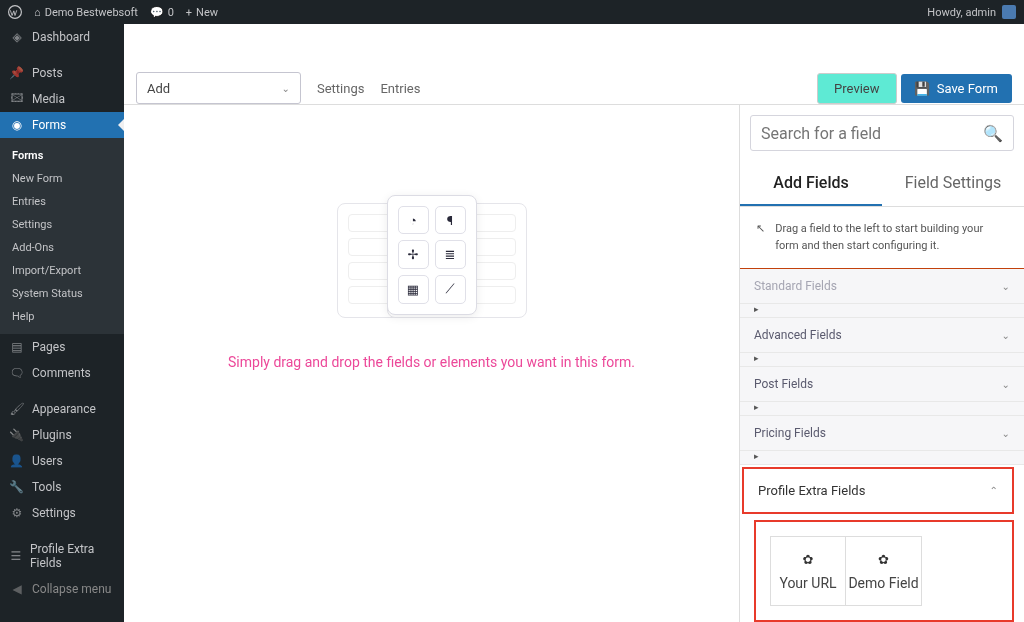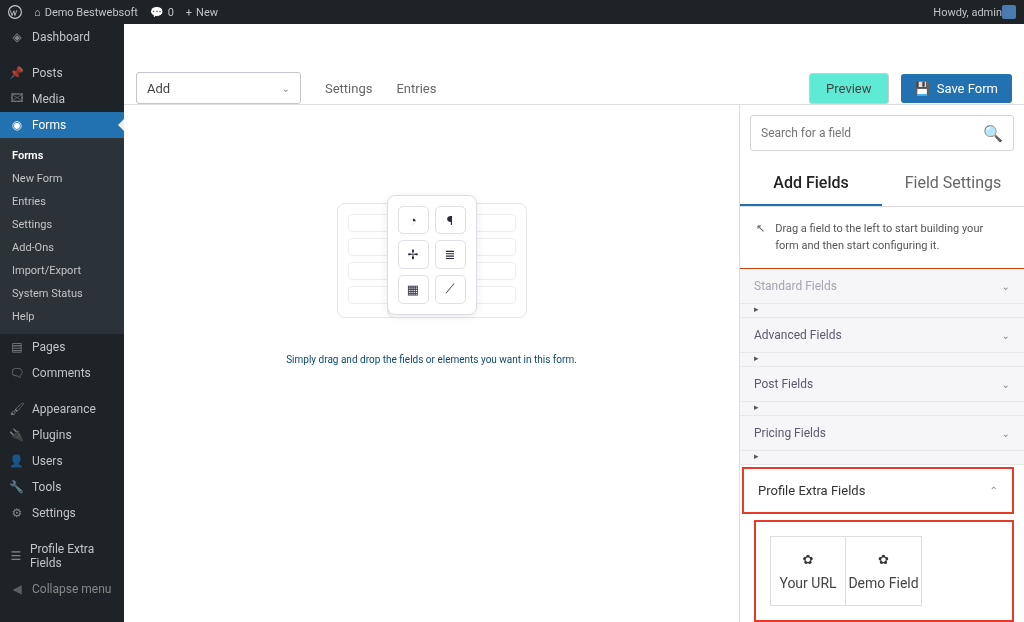--- a/index.html
+++ b/index.html
@@ -1,60 +1,60 @@
 <!DOCTYPE html>
 <html><head>
   <meta charset="utf-8">
   <style>
     * { margin: 0; padding: 0; box-sizing: border-box; font-family: -apple-system, BlinkMacSystemFont, "Segoe UI", Roboto, sans-serif; }
     body { width: 1024px; height: 622px; overflow: hidden; background: #f0f0f1; }
     
     .topbar { height: 24px; background: #1d2327; color: #c3c4c7; display: flex; align-items: center; padding: 0 8px; font-size: 11px; justify-content: space-between; }
     .topbar-left { display: flex; align-items: center; gap: 12px; }
     .topbar-item { display: flex; align-items: center; gap: 4px; cursor: pointer; }
-    .topbar-right { display: flex; align-items: center; }
+    .topbar-right { display: flex; align-items: center; gap: 6px; }
     .avatar { width: 14px; height: 14px; background: #4a7ab0; border-radius: 2px; }
     
     .main-wrap { display: flex; height: 598px; }
     
     .sidebar { width: 124px; background: #1d2327; color: #c3c4c7; font-size: 12px; overflow-y: auto; flex-shrink: 0; }
     .sb-item { display: flex; align-items: center; gap: 8px; padding: 6px 10px; cursor: pointer; position: relative; }
     .sb-item.active { background: #2271b1; color: #fff; }
     .sb-item.active::after { content: ''; position: absolute; right: 0; top: 50%; transform: translateY(-50%); border: 6px solid transparent; border-right-color: #f0f0f1; }
     .sb-sub { background: #2c3338; padding: 6px 0; }
     .sb-sub-item { padding: 5px 12px; cursor: pointer; font-size: 11px; color: #c3c4c7; }
     .sb-sub-item.bold { color: #fff; font-weight: 600; }
     .sb-icon { width: 14px; height: 14px; display: inline-flex; align-items: center; justify-content: center; opacity: 0.6; }
     .sb-sep { height: 4px; background: #1d2327; margin: 3px 0; }
     
     .content { flex: 1; display: flex; flex-direction: column; background: #fff; }
     
-    .toolbar { height: 50px; display: flex; align-items: center; padding: 0 12px; border-bottom: 1px solid #ddd; gap: 12px; margin-top: 48px; }
+    .toolbar { height: 50px; display: flex; align-items: center; padding: 0 12px; border-bottom: 1px solid #ddd; gap: 4px; margin-top: 48px; }
     .add-select { width: 165px; height: 32px; border: 1px solid #c5c5d0; border-radius: 3px; padding: 0 10px; display: flex; align-items: center; justify-content: space-between; color: #444; font-size: 13px; cursor: pointer; }
     .tb-link { color: #666; font-size: 13px; cursor: pointer; margin-left: 12px; }
     .tb-spacer { flex: 1; }
     .btn-preview { background: #5eead4; border: 1px solid #ccc; border-radius: 3px; padding: 7px 16px; font-size: 13px; color: #444; cursor: pointer; }
     .btn-save { background: #2271b1; color: #fff; border: none; border-radius: 3px; padding: 7px 14px; font-size: 13px; cursor: pointer; display: flex; align-items: center; gap: 6px; }
     
     .workspace { flex: 1; display: flex; }
     
     .canvas { flex: 1; display: flex; flex-direction: column; align-items: center; justify-content: flex-start; padding-top: 90px; }
     .illus { width: 190px; height: 135px; position: relative; margin-bottom: 24px; }
     .panel-back { position: absolute; width: 140px; height: 115px; background: #fff; border: 1px solid #e5e5ea; border-radius: 8px; top: 8px; padding: 10px; }
     .panel-back.left { left: 0; }
     .panel-back.right { right: 0; }
     .panel-back .slot { height: 18px; border: 1px solid #eee; border-radius: 4px; margin-bottom: 6px; }
     .panel-front { position: absolute; width: 90px; height: 120px; background: #fff; border: 1px solid #dcdce4; border-radius: 8px; left: 50px; top: 0; box-shadow: 0 2px 10px rgba(0,0,0,0.08); display: grid; grid-template-columns: 1fr 1fr; gap: 6px; padding: 10px; }
     .fcell { border: 1px solid #e0e0e8; border-radius: 5px; display: flex; align-items: center; justify-content: center; color: #2a2a3a; font-size: 13px; }
-    .canvas-text { color: #0c4a6e; font-size: 10px; }
+    .canvas-text { color: #ec4899; font-size: 14px; }
     
     .rightpanel { width: 285px; border-left: 1px solid #ddd; display: flex; flex-direction: column; background: #fff; }
     .search-wrap { padding: 10px; }
     .search-box { border: 1px solid #d5d5dd; border-radius: 3px; height: 36px; display: flex; align-items: center; padding: 0 10px; }
-    .search-in { flex: 1; border: none; outline: none; font-size: 12px; color: #888; }
+    .search-in { flex: 1; border: none; outline: none; font-size: 16px; color: #888; }
     .tabs { display: flex; border-bottom: 1px solid #ddd; }
     .tab { flex: 1; text-align: center; padding: 12px 0; font-size: 16px; color: #666; cursor: pointer; }
     .tab.active { color: #222; border-bottom: 2px solid #2271b1; font-weight: 500; }
     .hint { display: flex; gap: 10px; padding: 14px 16px; font-size: 11px; color: #555; line-height: 1.5; }
     .accordion { border-top: 1px solid #c2410c; }
     .acc-head { display: flex; align-items: center; justify-content: space-between; padding: 10px 14px; background: #f6f6f8; color: #5a5a6e; font-size: 12px; cursor: pointer; border-bottom: 1px solid #e8e8e8; }
     .acc-caret-row { height: 14px; background: #f6f6f8; border-bottom: 1px solid #e8e8e8; padding-left: 14px; font-size: 9px; color: #555; }
     .acc-head.faded { color: #a5a5b2; }
     .acc-head.highlight { background: #fff; border: 2px solid #e83a2b; margin: 2px 10px 2px 2px; padding: 14px; color: #333; font-size: 13px; }
     .chev { font-size: 10px; color: #888; }

